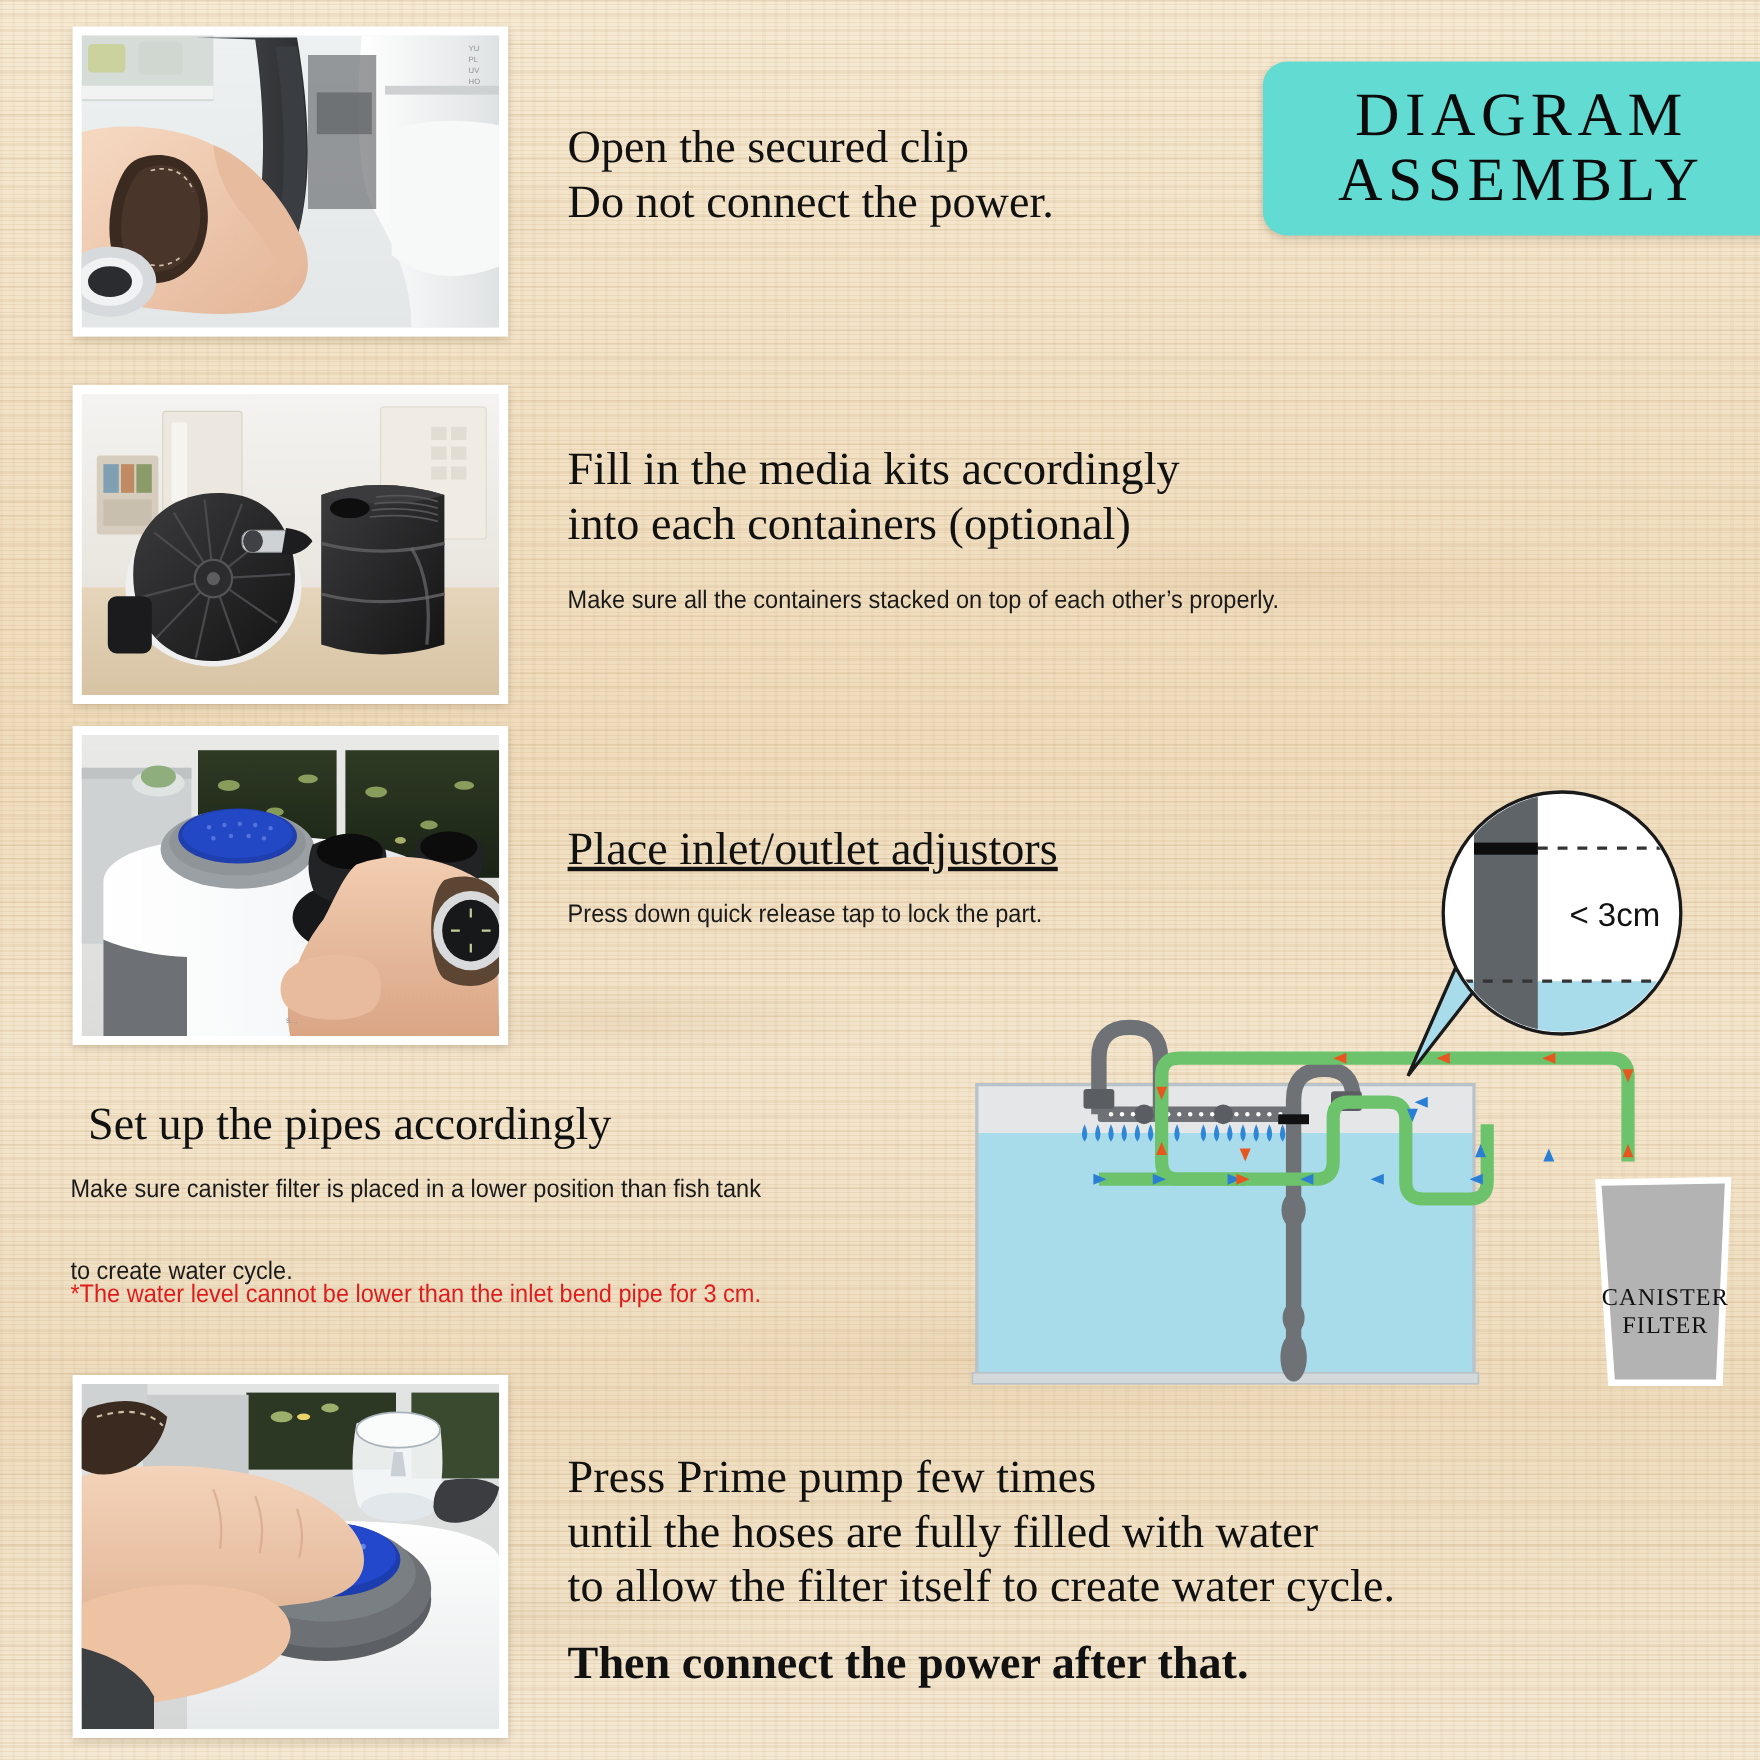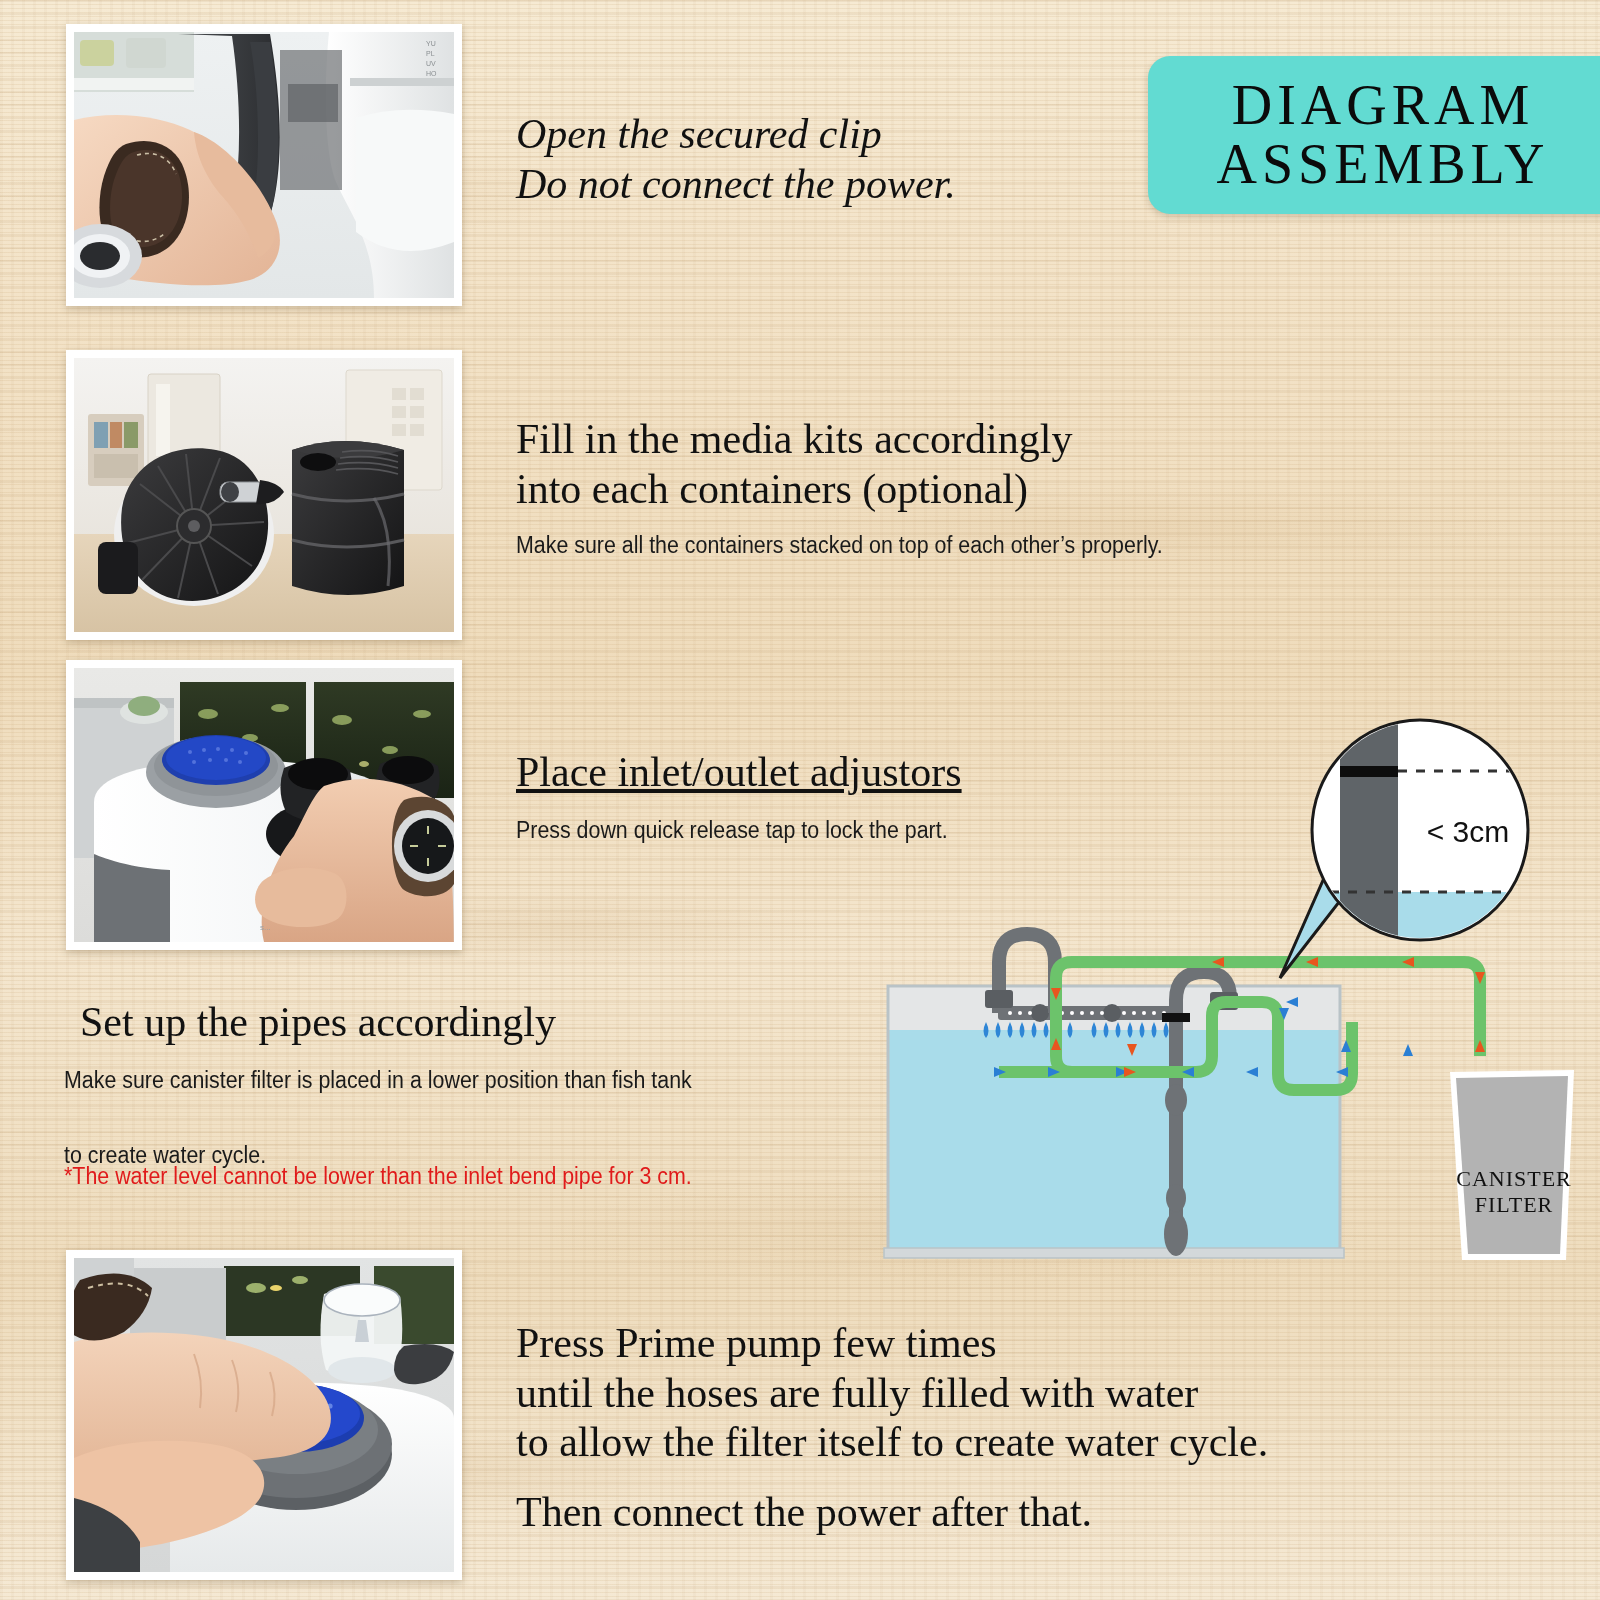--- a/index.html
+++ b/index.html
@@ -363,40 +363,40 @@
           <path d="M196 114 q8 22 2 44"></path>
       </g>
 
       <path d="M6 22 q46 -16 72 8 q-4 26 -28 44 q-30 16 -52 2 q-8 -32 8 -54 z" fill="#3a2a20"></path>
       <path d="M14 30 q40 -12 60 8" stroke="#cdbfa2" stroke-width="2" fill="none" stroke-dasharray="5 5"></path>
       <path d="M0 240 q48 12 66 44 v30 H0 z" fill="#3d4043"></path>
     </svg>
   </div>
 </div>
 
-<div class="head" style="left:516px;top:110px;width:660px;font-style:italic;">Open the secured clip
+<div class="head" style="left:516px;top:110px;width:660px;">Open the secured clip
 Do not connect the power.</div>
 
-<div class="head" style="left:516px;top:415px;width:780px;font-family:Liberation Serif, serif;">Fill in the media kits accordingly
+<div class="head" style="left:516px;top:403px;width:780px;font-family:Liberation Serif, serif;">Fill in the media kits accordingly
 into each containers (optional)</div>
 <div class="sub" style="left:516px;top:527px;width:900px;">Make sure all the containers stacked on top of each other’s properly.</div>
 
 <div class="head" style="left:516px;top:748px;width:700px;text-decoration:underline;">Place inlet/outlet adjustors</div>
 <div class="sub" style="left:516px;top:812px;width:720px;">Press down quick release tap to lock the part.</div>
 
 <div class="head" style="left:80px;top:998px;width:760px;">Set up the pipes accordingly</div>
 <div class="sub" style="left:64px;top:1062px;width:860px;">Make sure canister filter is placed in a lower position than fish tank
 
 to create water cycle.</div>
 <div class="sub warn" style="left:64px;top:1158px;width:880px;">*The water level cannot be lower than the inlet bend pipe for 3 cm.</div>
 
 <div class="head" style="left:516px;top:1278px;width:920px;margin-top:41px;">Press Prime pump few times
 until the hoses are fully filled with water
 to allow the filter itself to create water cycle.</div>
-<div class="head" style="left:516px;top:1488px;width:920px;">Then connect the power after that.</div>
+<div class="head" style="left:516px;top:1488px;width:920px;font-weight:bold;">Then connect the power after that.</div>
 
 <div id="diagram">
   <svg viewBox="0 0 720 560" width="720" height="560">
     <defs>
       <marker id="void"></marker>
     </defs>
 
     <g>
       <rect x="8" y="286" width="452" height="268" fill="#ffffff" opacity="0.55"></rect>
       <rect x="8" y="286" width="452" height="44" fill="#e4e6e7"></rect>

